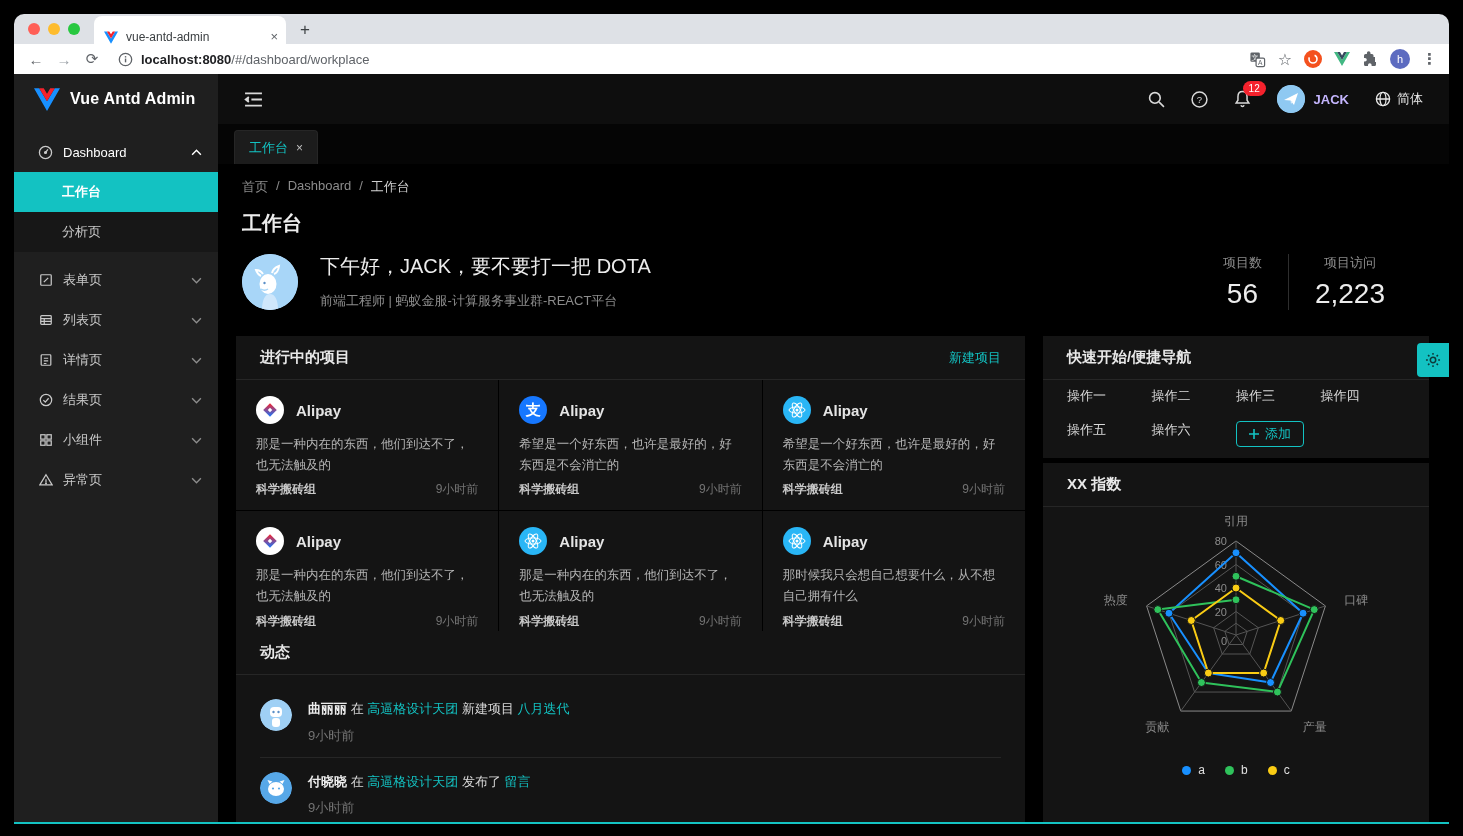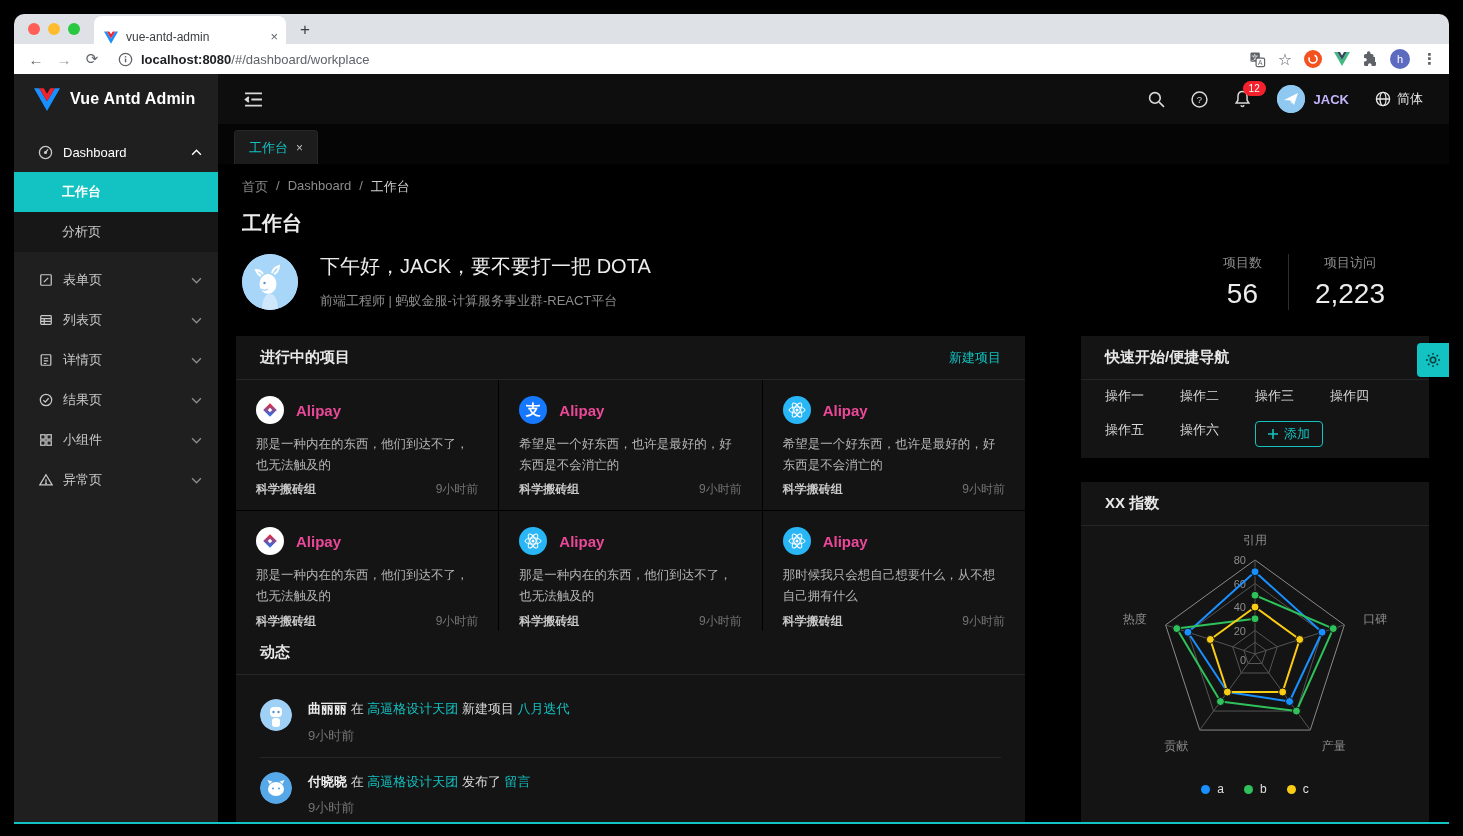--- a/index.html
+++ b/index.html
@@ -74,33 +74,33 @@
   .greet-title { color:#ececec; font-size:20px; }
   .greet-sub { color:#8c8c8c; font-size:13px; margin-top:12px; }
   .stats { margin-left:auto; display:flex; }
   .stat { padding:0 26px; text-align:center; border-right:1px solid #2e2e2e; }
   .stat:last-child { border-right:none; padding-right:40px; }
   .stat .s-label { color:#8c8c8c; font-size:13px; }
   .stat .s-value { color:#ececec; font-size:28px; margin-top:6px; }
 
   .main { flex:1; display:flex; gap:18px; padding:0 20px 0 18px; overflow:hidden; }
   .col-left { flex:0 0 789px; display:flex; flex-direction:column; gap:18px; overflow:hidden; }
-  .col-right { flex:1; display:flex; flex-direction:column; gap:24px; overflow:hidden;margin-left:38px; }
+  .col-right { flex:1; display:flex; flex-direction:column; gap:5px; overflow:hidden; }
 
   .panel { background:#141414; display:flex; flex-direction:column; }
   .phead { height:44px; flex:0 0 44px; display:flex; align-items:center; padding:0 24px;
            border-bottom:1px solid #262626; }
   .phead .pt { color:#e8e8e8; font-size:15px; font-weight:bold; }
   .phead .plink { margin-left:auto; color:#13c2c2; font-size:13px; }
 
   .projects { height:277px; flex:0 0 277px; }
   .pgrid { flex:1; display:grid; grid-template-columns:1fr 1fr 1fr; grid-template-rows:1fr 1fr; gap:1px; background:#000; }
   .pcard { background:#141414; padding:16px 20px 12px 20px; display:flex; flex-direction:column; }
   .pcard-top { display:flex; align-items:center; gap:12px; }
-  .pcard-name { color:#ec4899; font-size:15px; font-weight:bold; }
+  .pcard-name { color:#e5e5e5; font-size:15px; font-weight:bold; }
   .pcard-desc { color:#b5b5b5; font-size:12.5px; line-height:1.65; margin-top:10px; flex:1; }
   .pcard-foot { display:flex; font-size:12px; margin-top:6px; }
   .pcard-group { color:#c9c9c9; font-weight:bold; }
   .pcard-time { margin-left:auto; color:#737373; }
   .app-logo { width:28px; height:28px; border-radius:50%; flex:0 0 28px; display:flex; align-items:center; justify-content:center; }
   .logo-alipay { background:#1677ff; color:#fff; font-size:15px; font-weight:bold; }
   .logo-react { background:#29b6f6; }
   .logo-ant { background:#fff; }
 
   .feed { flex:1; overflow:hidden; }

